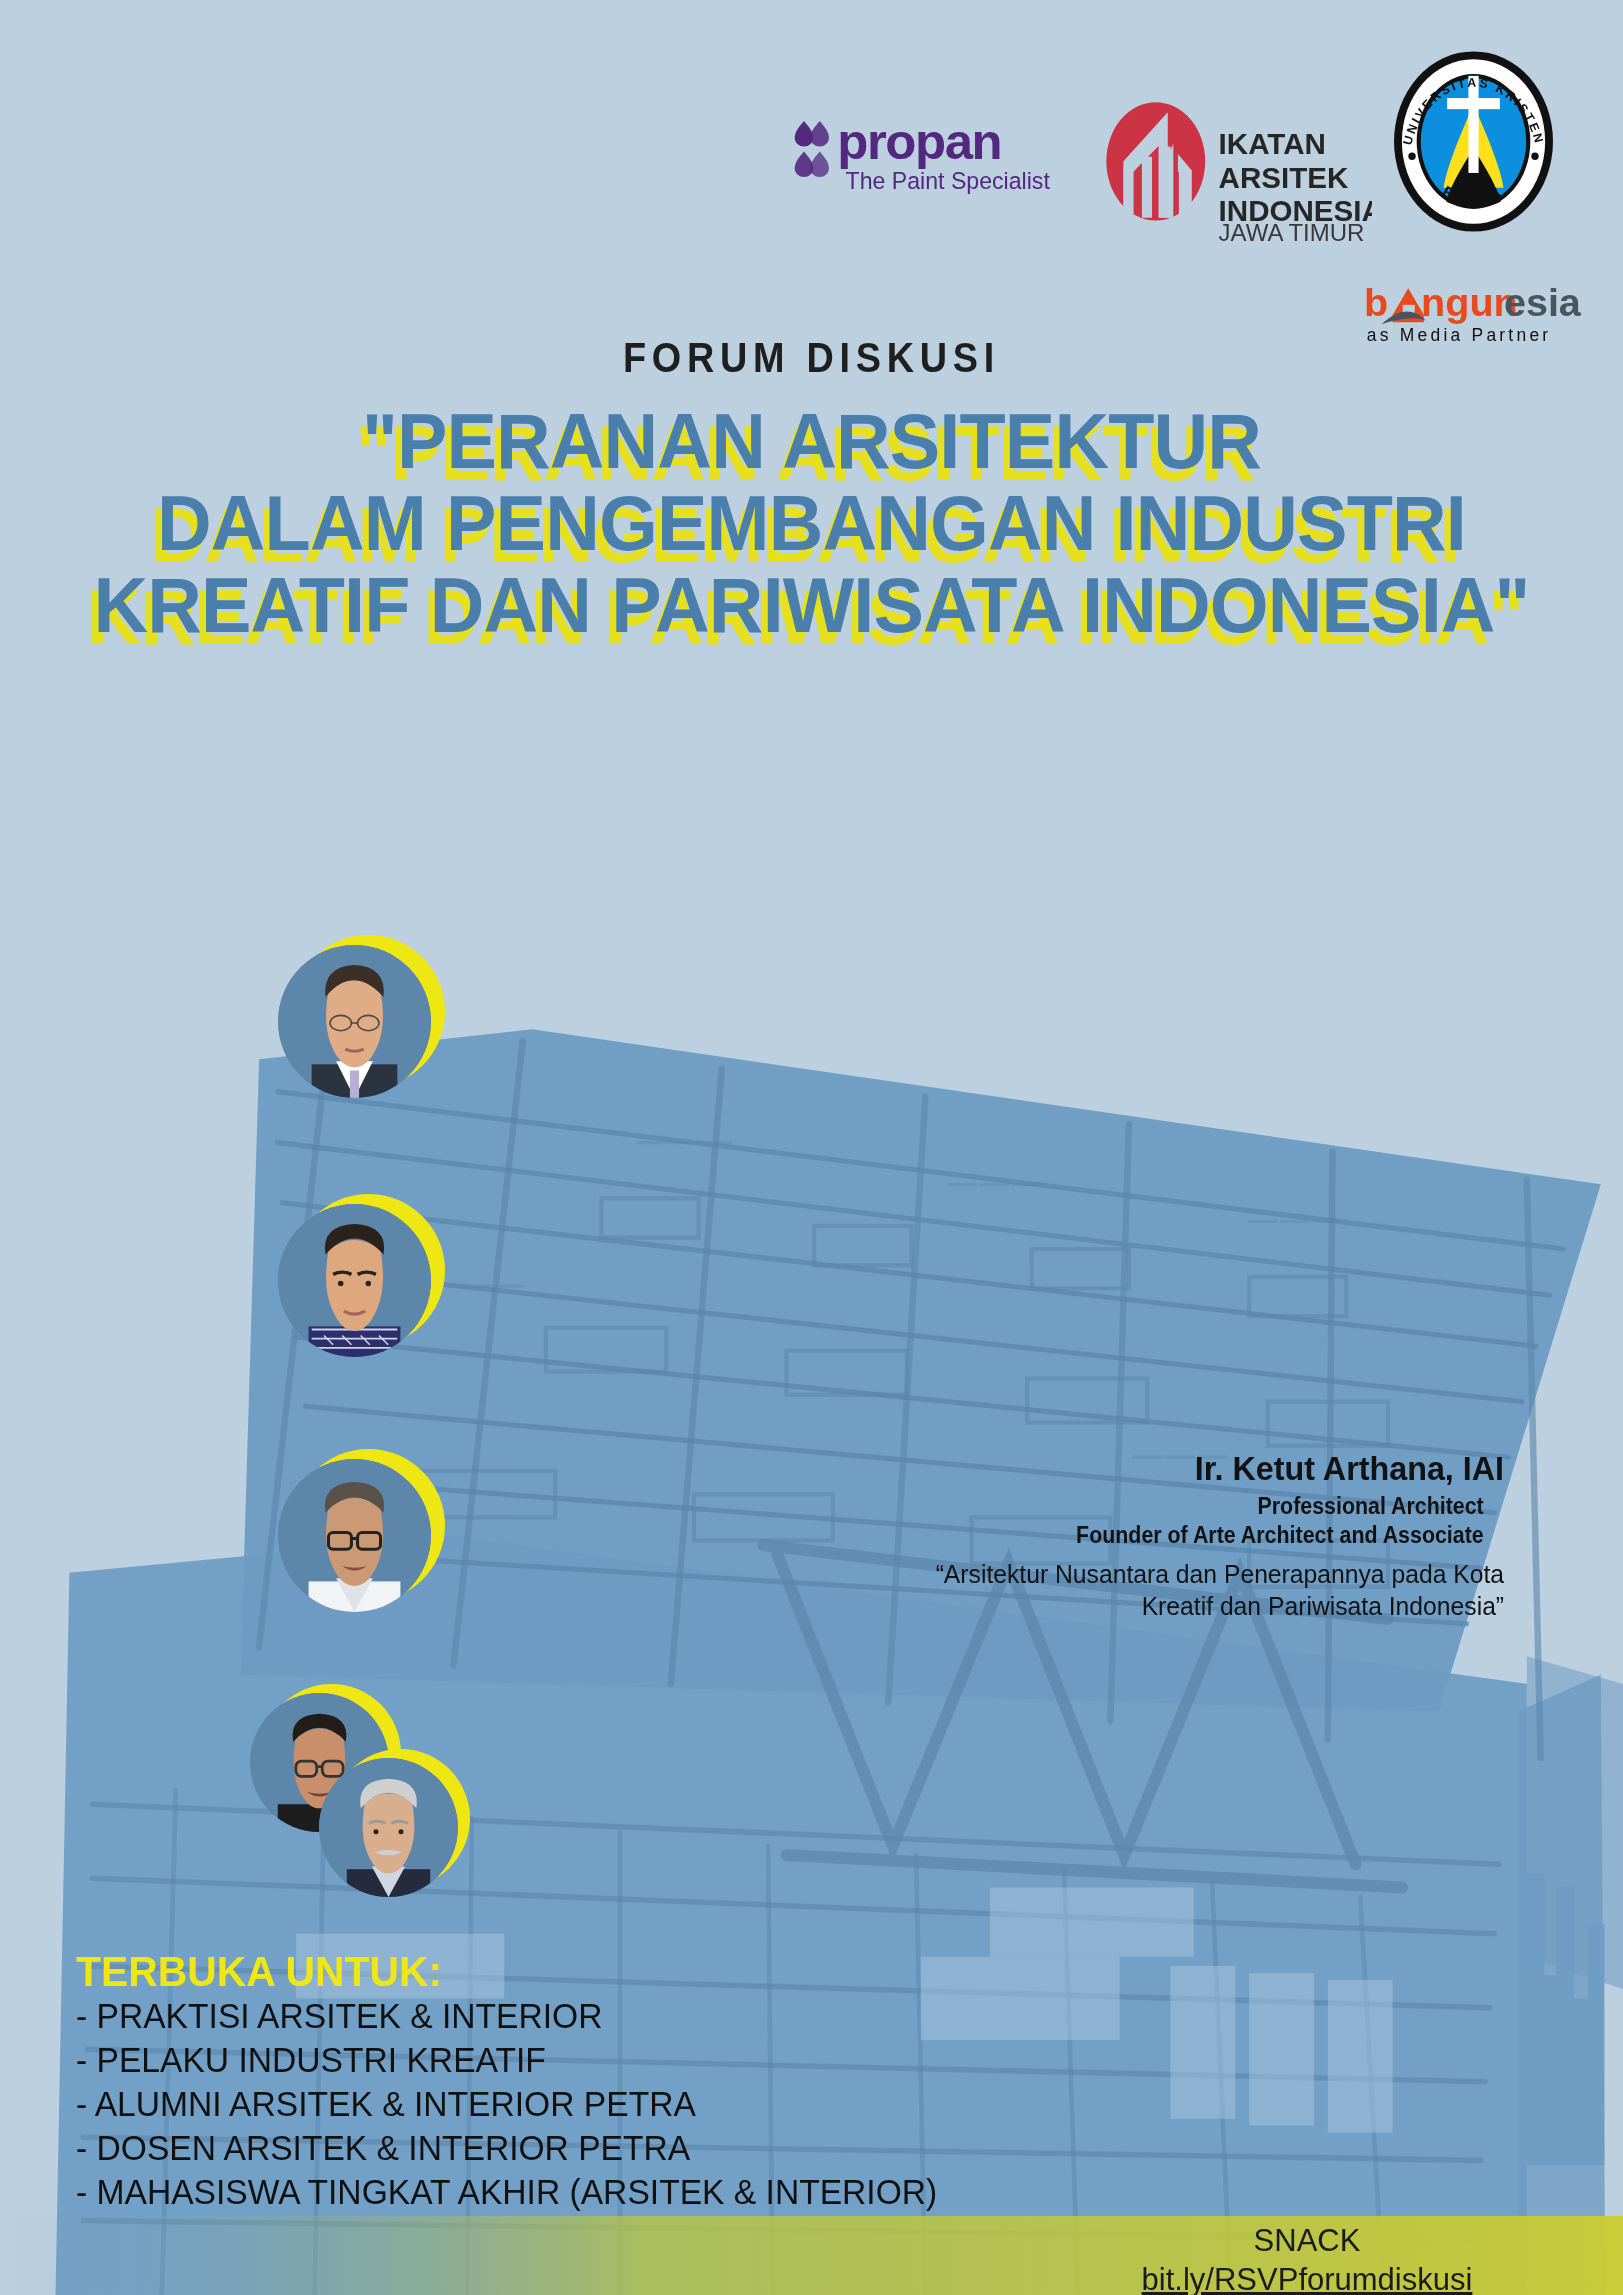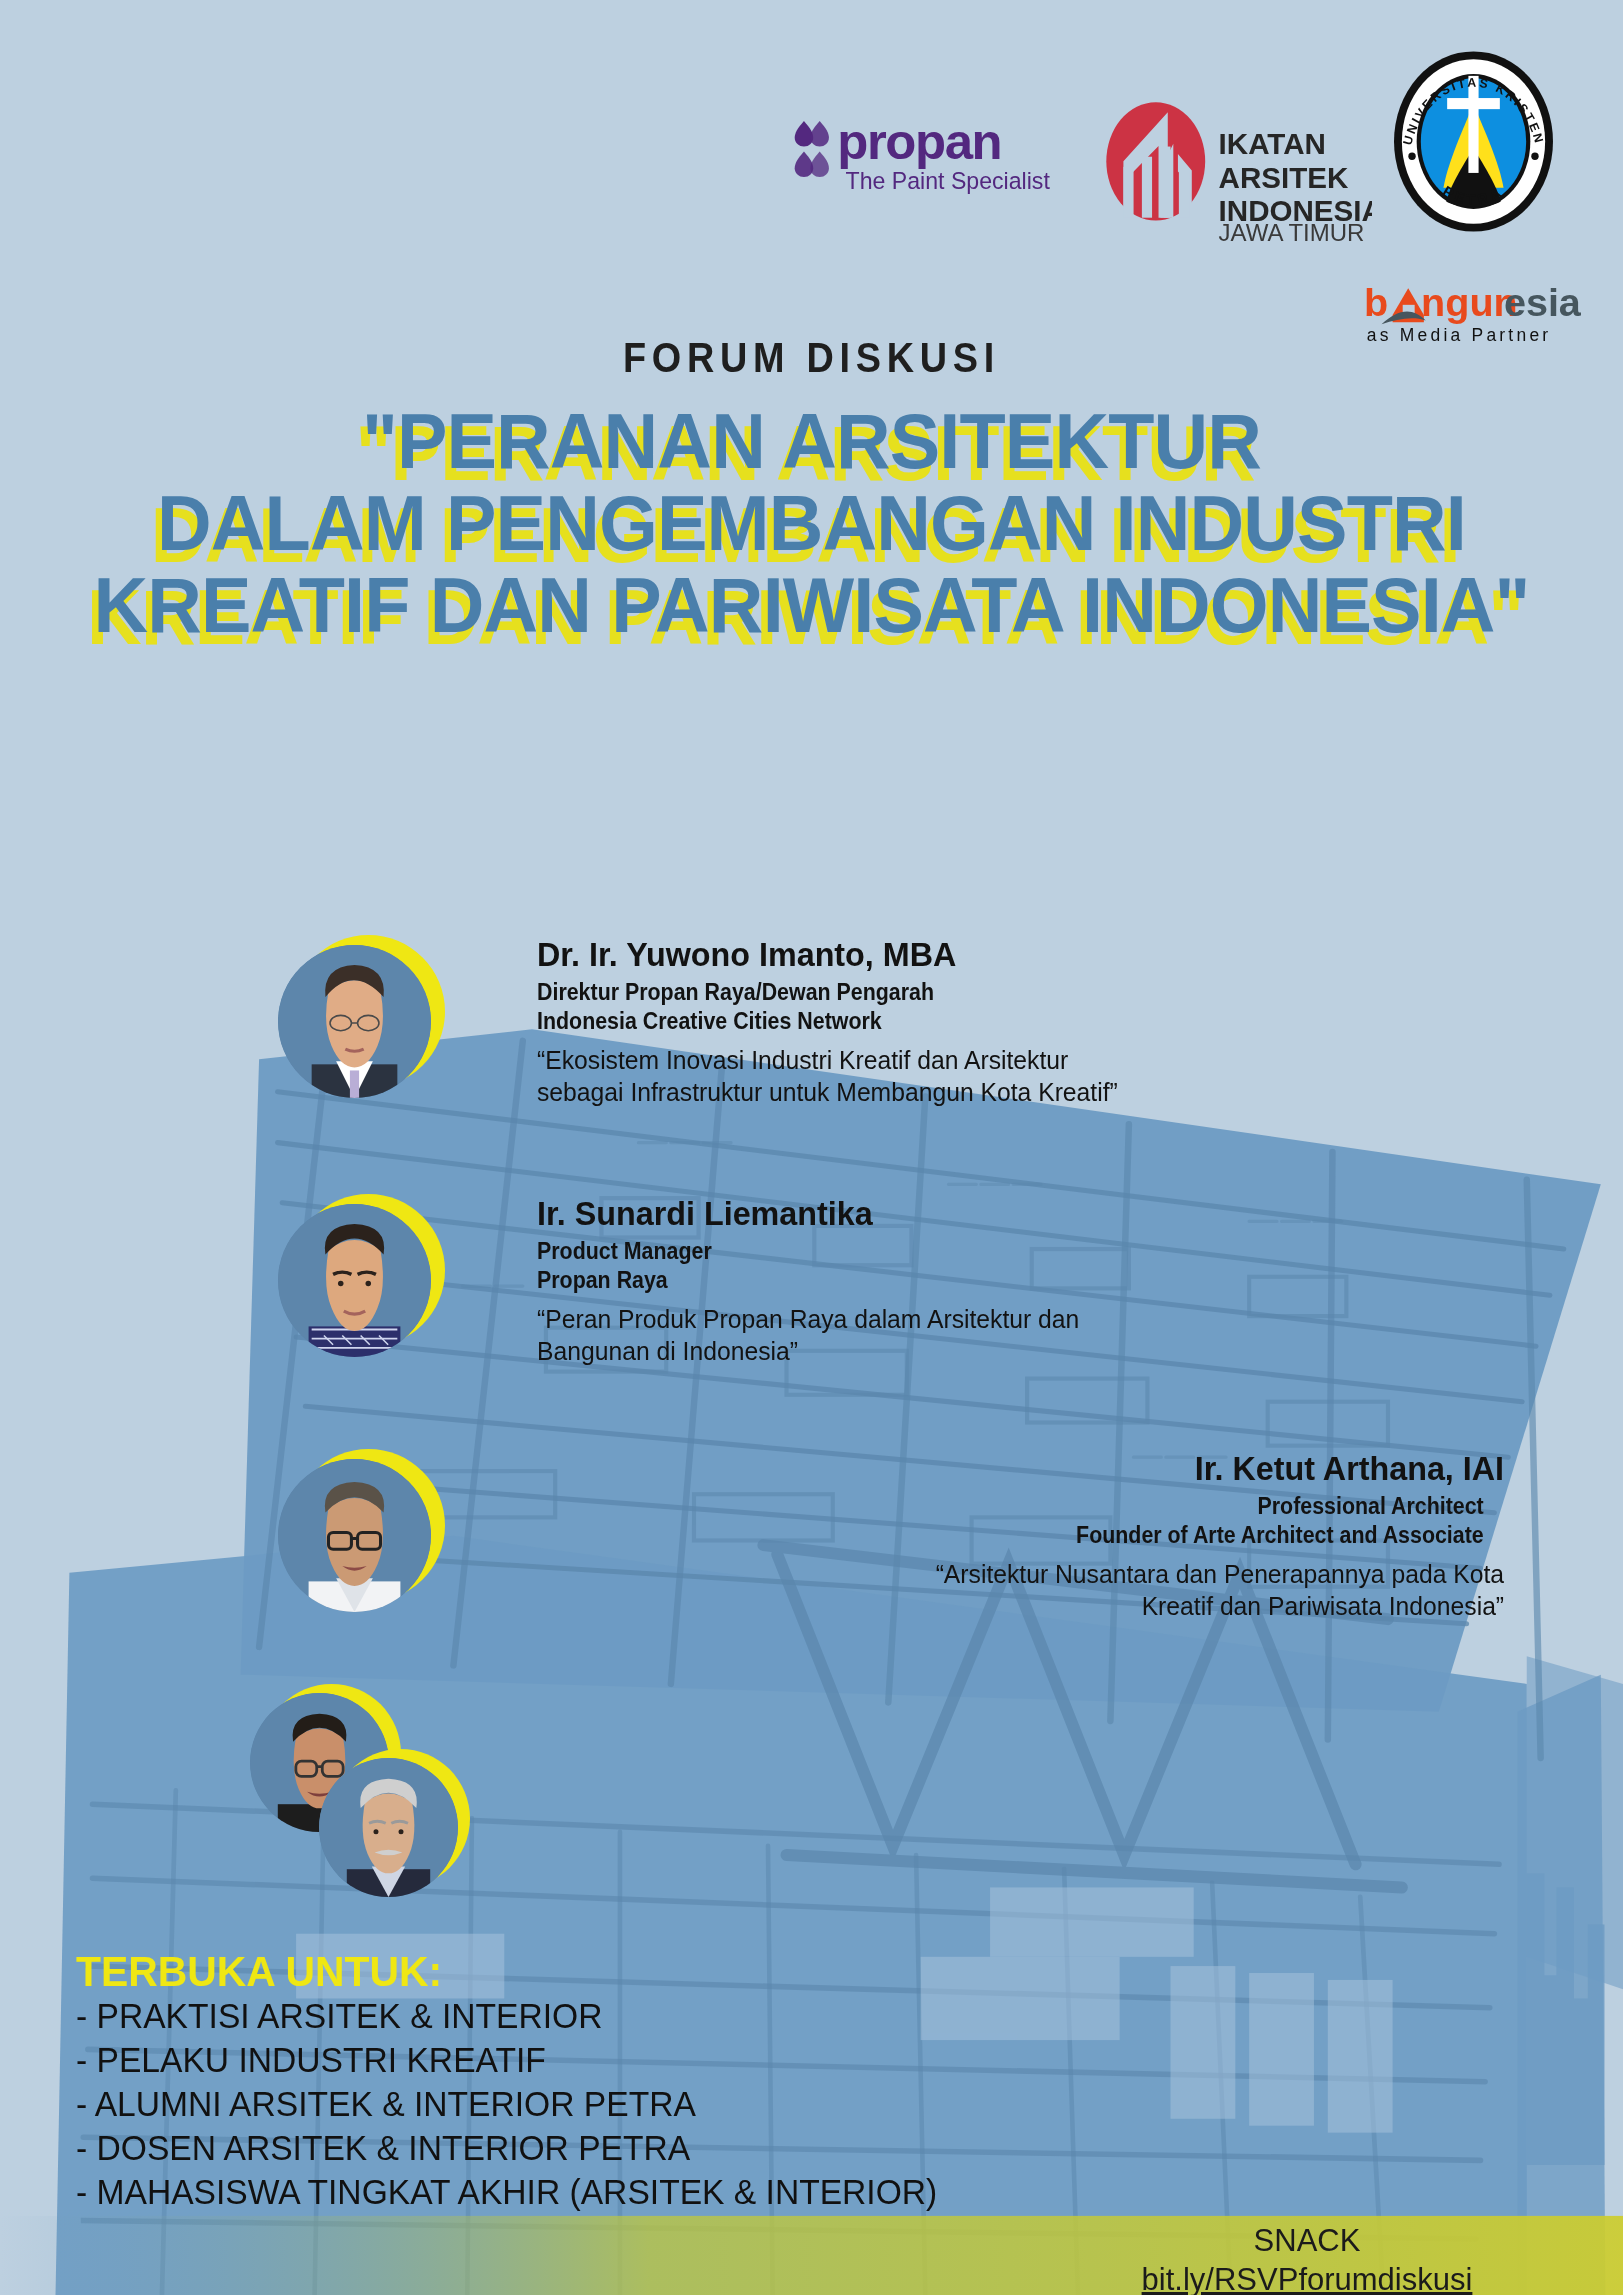--- a/index.html
+++ b/index.html
@@ -353,27 +353,20 @@
             <rect x="47" y="82" width="6" height="20" fill="#b9aed6"></rect>
             <path d="M33,30 q17,-14 34,0 q4,22 -2,36 q-6,14 -15,14 q-9,0 -15,-14 q-6,-14 -2,-36 Z" fill="#e0ac86"></path>
             <path d="M31,34 q18,-22 38,0 q2,-20 -19,-21 q-21,1 -19,21 Z" fill="#3b2f28"></path>
             <ellipse cx="41" cy="51" rx="7" ry="5" fill="none" stroke="#4a4a4a" stroke-width="1"></ellipse>
             <ellipse cx="59" cy="51" rx="7" ry="5" fill="none" stroke="#4a4a4a" stroke-width="1"></ellipse>
             <path d="M48,51 h4" stroke="#4a4a4a" stroke-width="1"></path>
             <path d="M44,68 q6,3 12,0" stroke="#a4635c" stroke-width="2" fill="none"></path>
           </g>
         </svg>
       </div>
-    </div>
-    <div class="spk-text" style="left:537px; top:4.6px; width:1018px;">
-      <div class="spk-name">Dr. Ir. Yuwono Imanto, MBA</div>
-      <div class="spk-role">Direktur Propan Raya/Dewan Pengarah
-Indonesia Creative Cities Network</div>
-      <div class="spk-topic">“Ekosistem Inovasi Industri Kreatif dan Arsitektur
-sebagai Infrastruktur untuk Membangun Kota Kreatif”</div>
     </div>
   </div>
 
   <div class="speaker" style="left:0; top:1189px; width:1623px; height:250px;">
     <div class="spk-photo-wrap" style="left:278px; top:4.6px; width:167px; height:167px;">
       <div class="spk-ring" style="left:14px; top:0; width:153px; height:153px;"></div>
       <div class="spk-photo" style="left:0; top:10.2px; width:153px; height:153px;">
         <svg viewBox="0 0 100 100">
           <circle cx="50" cy="50" r="50" fill="#5d86ab"></circle>
           <g>
@@ -384,27 +377,20 @@
             <path d="M31,33 q19,-21 38,0 q3,-19 -19,-20 q-22,1 -19,20 Z" fill="#2b221c"></path>
             <path d="M36,46 q6,-3 12,0" stroke="#2b221c" stroke-width="2.2" fill="none"></path>
             <path d="M52,46 q6,-3 12,0" stroke="#2b221c" stroke-width="2.2" fill="none"></path>
             <circle cx="41" cy="52" r="1.8" fill="#2b221c"></circle>
             <circle cx="59" cy="52" r="1.8" fill="#2b221c"></circle>
             <path d="M43,70 q7,4 14,0" stroke="#a4635c" stroke-width="2" fill="none"></path>
           </g>
         </svg>
       </div>
     </div>
-    <div class="spk-text" style="left:537px; top:4.6px; width:1018px;">
-      <div class="spk-name">Ir. Sunardi Liemantika</div>
-      <div class="spk-role">Product Manager
-Propan Raya</div>
-      <div class="spk-topic">“Peran Produk Propan Raya dalam Arsitektur dan
-Bangunan di Indonesia”</div>
-    </div>
   </div>
 
   <div class="speaker" style="left:0; top:1444px; width:1623px; height:250px;">
     <div class="spk-photo-wrap" style="left:278px; top:4.6px; width:167px; height:167px;">
       <div class="spk-ring" style="left:14px; top:0; width:153px; height:153px;"></div>
       <div class="spk-photo" style="left:0; top:10.2px; width:153px; height:153px;">
         <svg viewBox="0 0 100 100">
           <circle cx="50" cy="50" r="50" fill="#5d86ab"></circle>
           <g>
             <rect x="20" y="80" width="60" height="22" fill="#f2f3f5"></rect>

